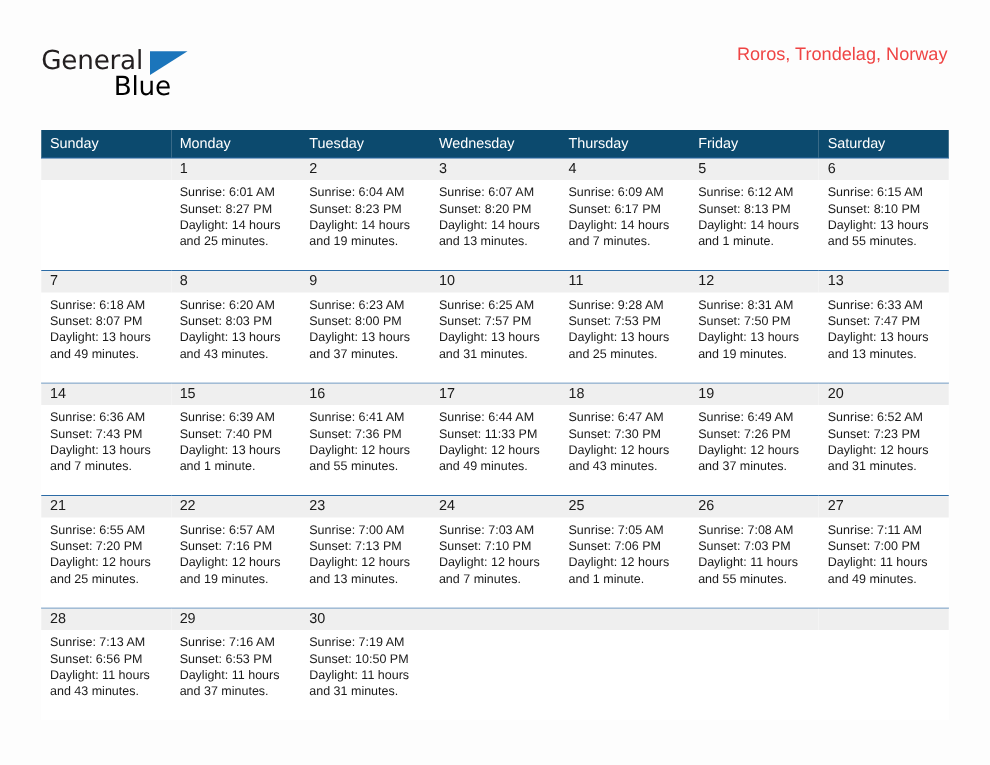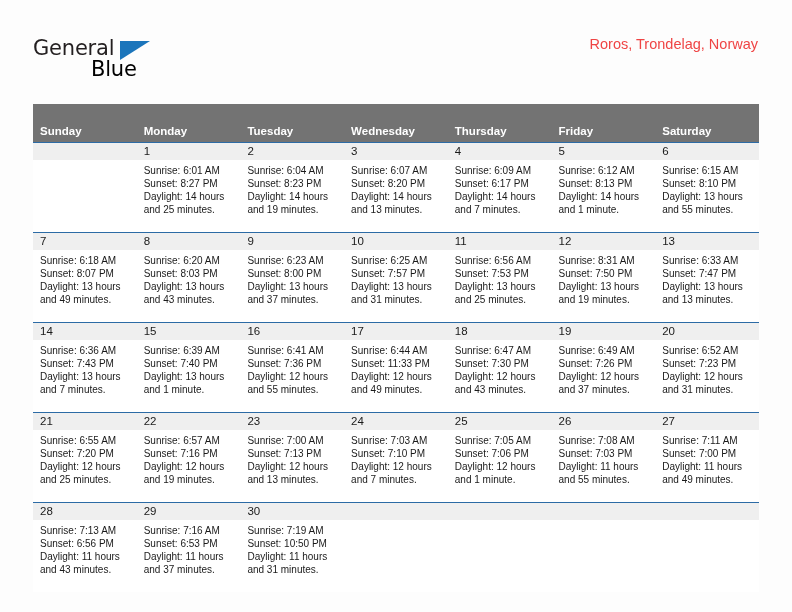--- a/index.html
+++ b/index.html
@@ -96,26 +96,26 @@
   .calendar {
     position: absolute;
     left: 33px;
     top: 104px;
     width: 726px;
     border-collapse: collapse;
     table-layout: fixed;
   }
 
   .calendar th {
-    background: #737373;
+    background: #0c4a6e;
     color: #ffffff;
     font-size: 11.5px;
-    font-weight: 700;
+    font-weight: 400;
     text-align: left;
-    padding: 21px 0 5px 7px;
+    padding: 5px 0 5px 7px;
     height: 11px;
     border: none;
     font-family: "Liberation Sans", sans-serif;
   }
 
   .calendar td {
     vertical-align: top;
     padding: 0;
     border: none;
     border-top: 1.3px solid #2c6ba5;
@@ -302,21 +302,21 @@
                 <div>Sunset: 7:57 PM</div>
                 <div>Daylight: 13 hours</div>
                 <div>and 31 minutes.</div>
               </div>
             </div>
           </td>
           <td>
             <div class="daycell">
               <div class="daynum-band">11</div>
               <div class="details">
-                <div>Sunrise: 6:56 AM</div>
+                <div>Sunrise: 9:28 AM</div>
                 <div>Sunset: 7:53 PM</div>
                 <div>Daylight: 13 hours</div>
                 <div>and 25 minutes.</div>
               </div>
             </div>
           </td>
           <td>
             <div class="daycell">
               <div class="daynum-band">12</div>
               <div class="details">

